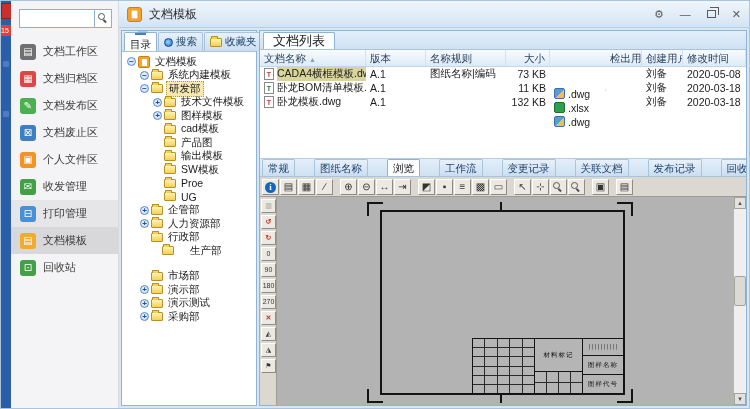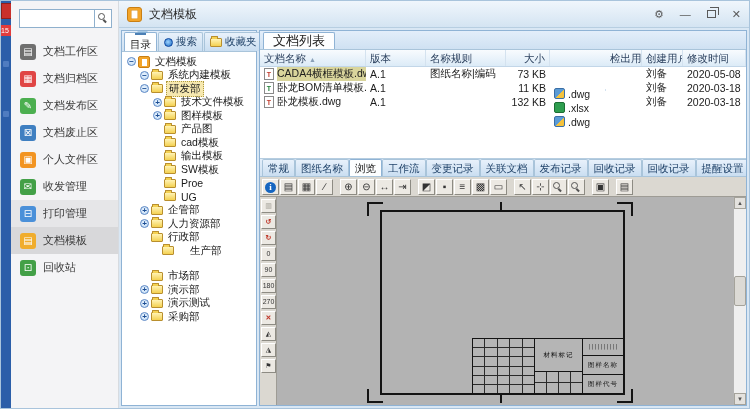--- a/index.html
+++ b/index.html
@@ -72,21 +72,21 @@
   .name-hl { background:#d9d59c; }
   .file-pg { width:10px; height:12px; flex:none; background:#fff; border:1px solid #8a8a8a; position:relative; font-size:7px; font-weight:bold; color:#c0392b; text-align:center; line-height:12px; }
   .file-pg.xls { color:#1e7e34; }
   .ft-ic { width:11px; height:11px; flex:none; border-radius:2px; }
   .ft-ic.dwg { background:linear-gradient(135deg,#5b9bd5 55%,#f5c23c 55%); border:1px solid #3a6ea5; }
   .ft-ic.xls { background:#2e9e4f; border:1px solid #1c6e34; }
   .sort-ic { color:#8aa0b8; font-size:7px; margin-left:3px; }
 
   .grid-filler { height:49px; flex:none; }
 
-  .detail-tabs { height:19px; flex:none; background:linear-gradient(#e3eefa,#cfe1f2); border-top:1px solid #b6cde0; border-bottom:1px solid #a9c4da; display:flex; align-items:flex-end; padding:2px 0 0 2px; gap:0; overflow:hidden; }
+  .detail-tabs { height:19px; flex:none; background:linear-gradient(#e3eefa,#cfe1f2); border-top:1px solid #b6cde0; border-bottom:1px solid #a9c4da; display:flex; align-items:flex-end; padding:2px 0 0 2px; gap:19px; overflow:hidden; }
   .btab { height:17px; padding:0 5px; font-size:10.5px; color:#23456b; background:linear-gradient(#e8f1fb,#cadef1); border:1px solid #a9c4da; border-bottom:none; border-radius:2px 2px 0 0; line-height:16px; white-space:nowrap; cursor:pointer; }
   .btab.active { background:#fdfeff; color:#111; border-color:#8fb3d5; }
 
   .viewer-toolbar { height:20px; flex:none; background:#dbd8d1; border-bottom:1px solid #9e9c95; display:flex; align-items:center; padding:1px 2px; gap:1px; }
   .vbtn { width:17px; height:16px; flex:none; background:#ece9e3; border:1px solid; border-color:#fff #8d8b83 #8d8b83 #fff; font-size:10px; line-height:14px; text-align:center; color:#333; cursor:pointer; }
   .vsep { width:5px; flex:none; }
   .info-ic { display:inline-block; width:11px; height:11px; border-radius:50%; background:#1565c0; color:#fff; font-size:9px; line-height:11px; font-weight:bold; font-family:"Liberation Serif",serif; }
   .vbtn .mag { left:2px; top:2px; }
   .vbtn.rel { position:relative; }
 
@@ -237,26 +237,26 @@
               <span class="tree-lb">技术文件模板</span>
             </div>
             <div class="tree-row" style="padding-left: 29px;">
               <span class="exp">+</span>
               <span class="tree-ic ic-folder"></span>
               <span class="tree-lb">图样模板</span>
             </div>
             <div class="tree-row" style="padding-left: 29px;">
               <span class="exp none"></span>
               <span class="tree-ic ic-folder"></span>
+              <span class="tree-lb">cad模板</span>
+            </div>
+            <div class="tree-row" style="padding-left: 29px;">
+              <span class="exp none"></span>
+              <span class="tree-ic ic-folder"></span>
               <span class="tree-lb">产品图</span>
-            </div>
-            <div class="tree-row" style="padding-left: 29px;">
-              <span class="exp none"></span>
-              <span class="tree-ic ic-folder"></span>
-              <span class="tree-lb">cad模板</span>
             </div>
             <div class="tree-row" style="padding-left: 29px;">
               <span class="exp none"></span>
               <span class="tree-ic ic-folder"></span>
               <span class="tree-lb">输出模板</span>
             </div>
             <div class="tree-row" style="padding-left: 29px;">
               <span class="exp none"></span>
               <span class="tree-ic ic-folder"></span>
               <span class="tree-lb">SW模板</span>

